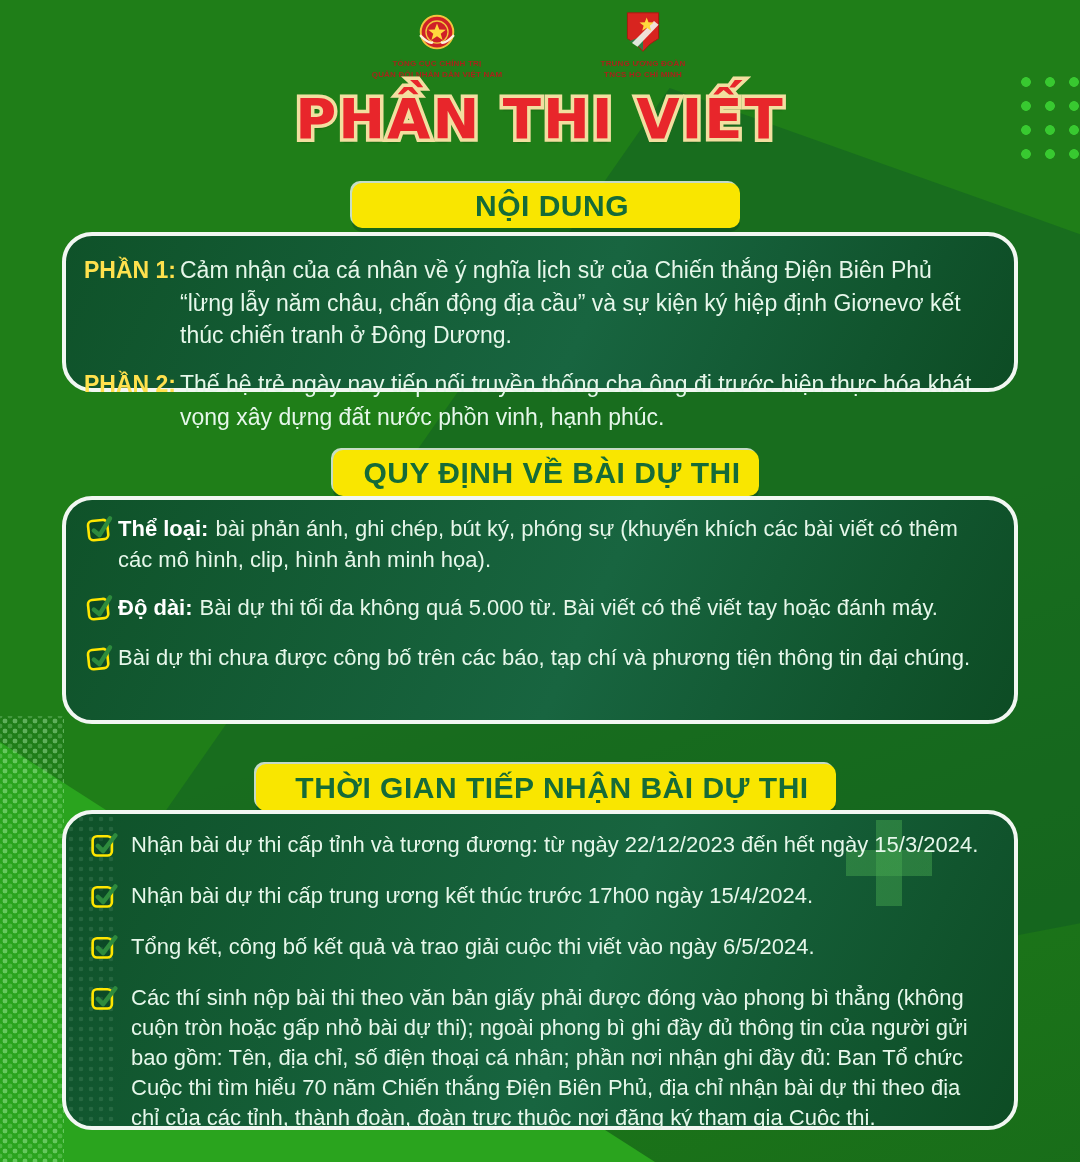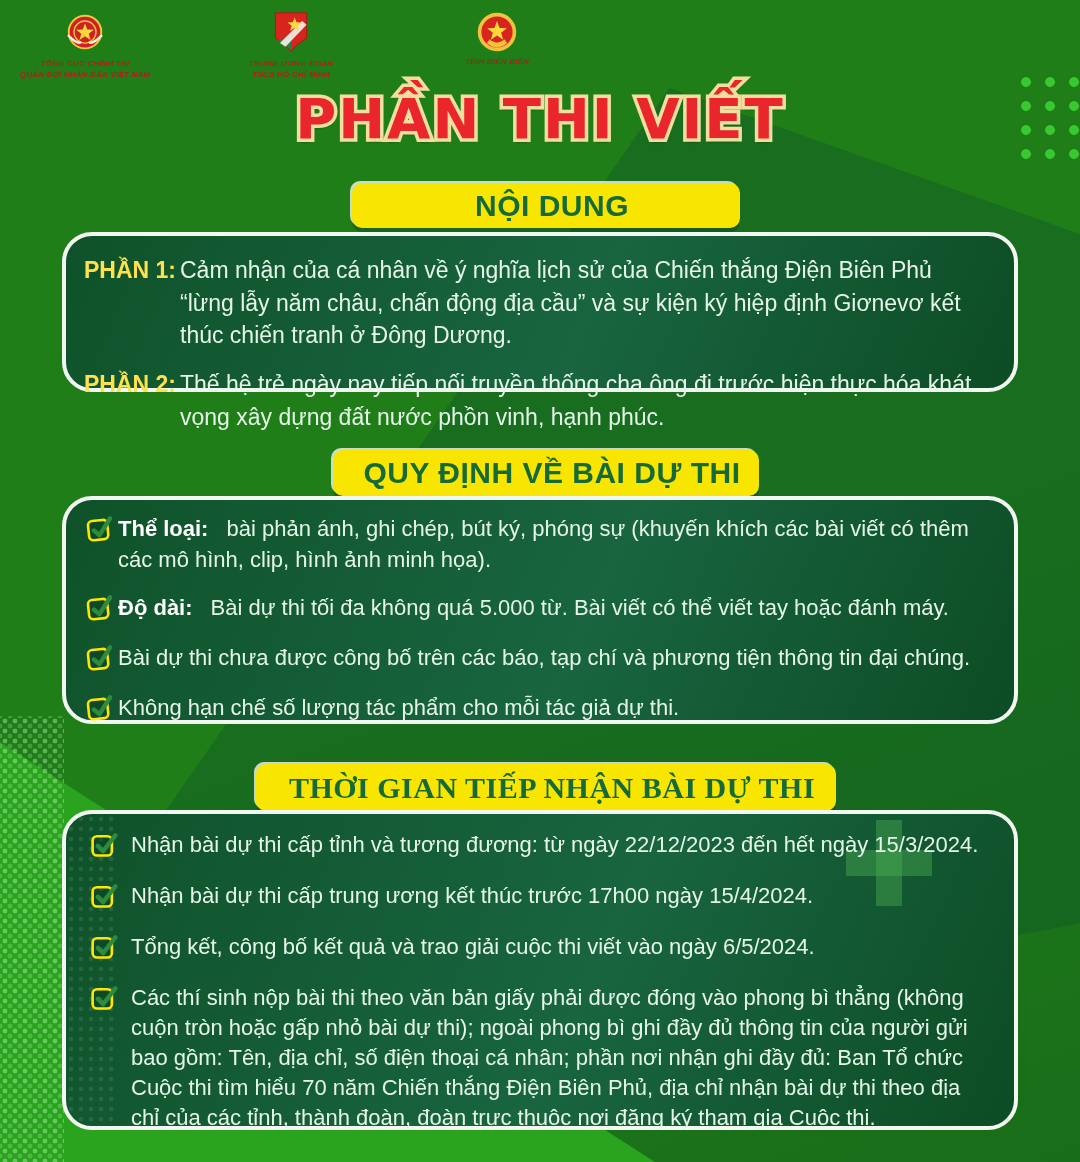--- a/index.html
+++ b/index.html
@@ -16,42 +16,42 @@
     background:#2aa41e;clip-path:polygon(0 0,100% 100%,0 100%);}
   .dot-grid{position:absolute;left:1012px;top:68px;width:72px;height:94px;
     background-image:radial-gradient(circle,#38c930 4.5px,transparent 5.2px);
     background-size:24px 24px;background-position:2px 2px;}
   .halftone{position:absolute;left:0;top:716px;width:64px;height:446px;
     background-image:
       radial-gradient(circle,rgba(200,255,200,.38) 2.1px,transparent 2.7px),
       radial-gradient(circle,rgba(200,255,200,.22) 2.1px,transparent 2.7px);
     background-size:10px 10px,10px 10px;background-position:0 0,5px 5px;}
   
-  .logos{position:absolute;top:10px;left:0;right:0;display:flex;
-    align-items:flex-start;gap:36px;font-style:italic;}
+  .logos{position:absolute;top:10px;left:0;right:0;display:flex;justify-content:center;
+    align-items:flex-start;gap:36px;}
   .logo{display:flex;flex-direction:column;align-items:center;width:170px;}
   .logo svg{display:block;}
   .logo-caption{margin-top:3px;font-size:8px;font-weight:700;color:#a8241a;
     text-align:center;line-height:1.35;letter-spacing:.2px;}
   
   .title-wrap{position:absolute;top:86px;left:0;right:0;text-align:center;height:76px;padding-left:8px;}
   .title-layer{font-family:"DejaVu Sans",sans-serif;font-weight:800;font-size:56px;
     letter-spacing:2px;white-space:nowrap;}
   .title-back{position:absolute;left:0;right:0;top:0;color:#f6e8b0;
     -webkit-text-stroke:7px #f2dfa0;text-shadow:0 4px 2px rgba(0,0,0,.28);}
   .title-front{position:absolute;left:0;right:0;top:0;color:#e8262b;}
   
   .banner{position:absolute;background:#f9e600;border-radius:10px;
     display:flex;align-items:center;justify-content:center;
     color:#156b38;font-weight:800;font-size:30px;letter-spacing:.5px;
     box-shadow:-2px -2px 0 rgba(255,255,255,.75),0 4px 0 rgba(7,60,30,.35);
     white-space:nowrap;padding-left:12px;}
   .banner-1{top:183px;left:352px;width:376px;height:45px;}
   .banner-2{top:450px;left:333px;width:414px;height:46px;}
-  .banner-3{top:764px;left:256px;width:568px;height:47px;font-family:Liberation Serif, serif;}
+  .banner-3{top:764px;left:256px;width:568px;height:47px;}
   
   .box{position:absolute;left:62px;width:956px;box-sizing:border-box;
     background:linear-gradient(115deg,#0f5229 0%,#186540 55%,#0d4c24 100%);
     border:4px solid #f2f7f2;border-radius:30px;color:#e6f7ea;}
   .box-1{top:232px;height:160px;padding:18px 26px 19px 18px;}
   .box-2{top:496px;height:228px;padding:14px 20px 10px 20px;}
   .box-3{top:810px;height:320px;padding:16px 34px 10px 24px;}
   .box-3::before{content:"";position:absolute;left:0;top:0;bottom:0;width:52px;
     border-radius:26px 0 0 26px;
     background-image:radial-gradient(circle,rgba(220,255,225,.10) 2px,transparent 2.6px);
@@ -61,21 +61,21 @@
       linear-gradient(rgba(72,170,80,.45),rgba(72,170,80,.45)) center/100% 26px no-repeat,
       linear-gradient(rgba(72,170,80,.45),rgba(72,170,80,.45)) center/26px 100% no-repeat;}
   
   .prow{display:flex;align-items:flex-start;margin-bottom:16px;}
   .plabel{flex:none;width:96px;color:#ffe14d;font-weight:800;font-size:23px;
     line-height:1.42;}
   .prow p{margin:0;font-size:23px;line-height:1.42;}
   .crow{display:flex;align-items:flex-start;margin-bottom:16px;position:relative;}
   .crow .chk{flex:none;margin-top:1px;}
   .crow p{margin:0;font-size:22px;line-height:1.40;}
-  .crow strong{font-weight:800;color:#ffffff;margin-right:18px;}
+  .crow strong{font-weight:800;color:#ffffff;margin-right:7px;}
   .crow strong:empty{display:none;margin:0;}
   .box-2 .crow{margin-bottom:17px;}
   .box-2 .crow .chk{margin-right:4px;transform:rotate(-6deg);}
   .box-3 .crow{margin-bottom:18px;}
   .box-3 .crow .chk{margin-right:13px;}
   .box-3 .crow p{font-size:22px;line-height:1.36;}
 </style>
 </head>
 <body>
 
@@ -108,33 +108,20 @@
           <path d="M9 34 q10 4 15 10 l0 -16 z" fill="#2e7d46"></path>
           <path d="M12 36 L36 12 l5 4 L18 40 z" fill="#f4f4ec" opacity=".9"></path>
           <polygon fill="#ffd83d" points="28,8 30,13.4 35.8,13.6 31.3,17.1 32.9,22.6 28,19.3 23.1,22.6 24.7,17.1 20.2,13.6 26,13.4"></polygon>
         </svg>
       </span>
       <div class="logo-caption">
         <div>TRUNG ƯƠNG ĐOÀN</div>
         <div>TNCS HỒ CHÍ MINH</div>
       </div>
     </div>
-    <div class="logo">
-      <span>
-        <svg width="44" height="44" viewBox="0 0 48 48">
-          <circle cx="24" cy="24" r="19" fill="#d8241f" stroke="#f2c23c" stroke-width="4"></circle>
-          <path d="M13 36 a15 15 0 0 0 22 0 l-3 -4 a11 11 0 0 1 -16 0 z" fill="#f2c23c"></path>
-          <polygon fill="#ffd83d" points="24,12 26.8,19.6 34.8,19.8 28.5,24.7 30.8,32.4 24,27.8 17.2,32.4 19.5,24.7 13.2,19.8 21.2,19.6"></polygon>
-        </svg>
-      </span>
-      <div class="logo-caption">
-        <div>TỈNH ĐIỆN BIÊN</div>
-        <div></div>
-      </div>
-    </div>
   </div>
 
   <div class="title-wrap">
     <div class="title-layer title-back">PHẦN THI VIẾT</div>
     <div class="title-layer title-front">PHẦN THI VIẾT</div>
   </div>
 
   <div class="banner banner-1">
     <span>NỘI DUNG</span>
   </div>
@@ -173,29 +160,20 @@
     </div>
     <div class="crow">
       <span class="chk">
         <svg width="28" height="28" viewBox="0 0 32 32">
             <rect x="3" y="6" width="22" height="22" rx="5" fill="rgba(0,40,20,.25)" stroke="#ffe600" stroke-width="3"></rect>
             <path d="M9 17 l6 6 L29 5" fill="none" stroke="#2e8b3d" stroke-width="5" stroke-linecap="round" stroke-linejoin="round"></path>
           </svg>
       </span>
       <p><span>Bài dự thi chưa được công bố trên các báo, tạp chí và phương tiện thông tin đại chúng.</span></p>
     </div>
-    <div class="crow">
-      <span class="chk">
-        <svg width="28" height="28" viewBox="0 0 32 32">
-            <rect x="3" y="6" width="22" height="22" rx="5" fill="rgba(0,40,20,.25)" stroke="#ffe600" stroke-width="3"></rect>
-            <path d="M9 17 l6 6 L29 5" fill="none" stroke="#2e8b3d" stroke-width="5" stroke-linecap="round" stroke-linejoin="round"></path>
-          </svg>
-      </span>
-      <p><span>Không hạn chế số lượng tác phẩm cho mỗi tác giả dự thi.</span></p>
-    </div>
   </div>
 
   <div class="banner banner-3">
     <span>THỜI GIAN TIẾP NHẬN BÀI DỰ THI</span>
   </div>
   <div class="box box-3">
     <div class="plus-mark"></div>
     <div class="crow">
       <span class="chk">
         <svg width="28" height="28" viewBox="0 0 32 32">

